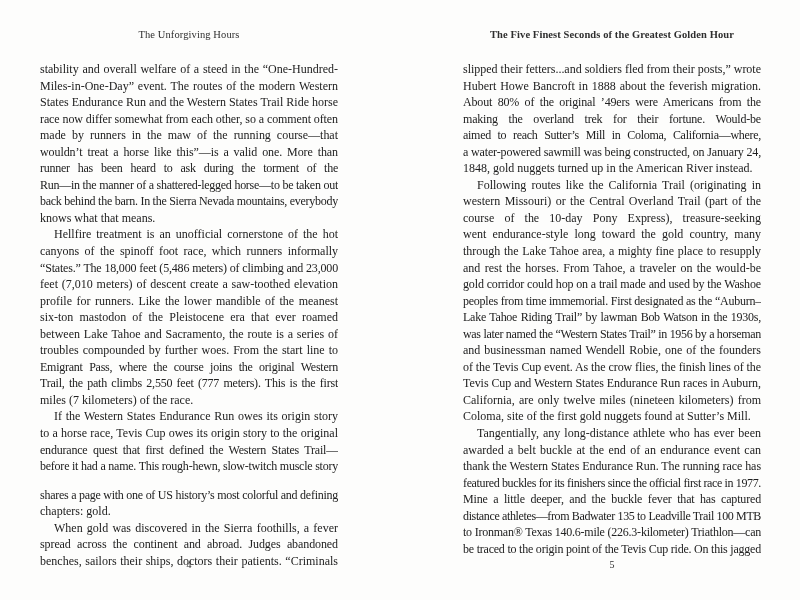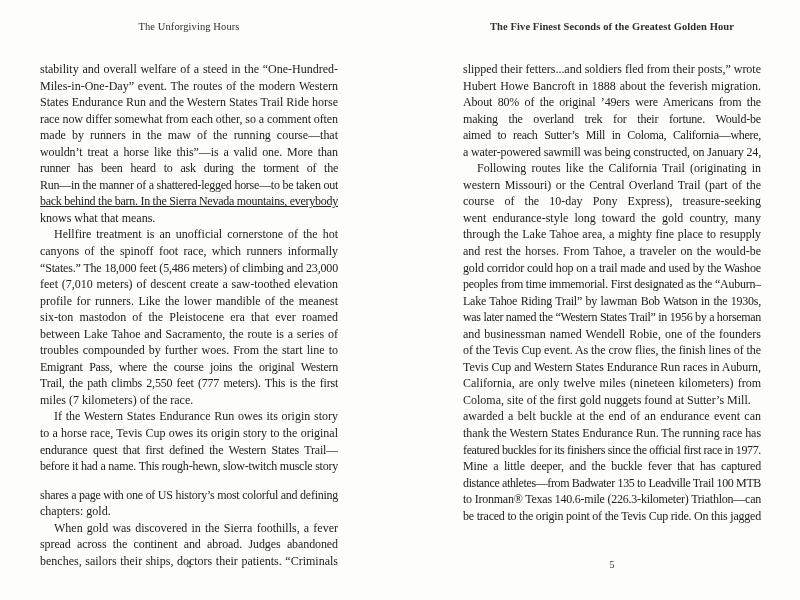--- a/index.html
+++ b/index.html
@@ -5,21 +5,21 @@
   html, body { margin: 0; padding: 0; }
   body {
     width: 800px; height: 600px; overflow: hidden;
     background: #fdfdfc;
     font-family: "Liberation Serif", "DejaVu Serif", serif;
     color: #212121;
   }
   .spread { position: relative; display: flex; width: 800px; height: 600px; background: #fdfdfc; }
   .page { position: relative; width: 400px; height: 600px; }
   .running-head {
-    position: absolute; top: 20px; height: 14px;
+    position: absolute; top: 28px; height: 14px;
     font-size: 10.5px; line-height: 14px; text-align: center;
     color: #2e2e2e; letter-spacing: 0.1px; white-space: nowrap;
   }
   .page.left  .running-head { left: 40px; width: 298px; }
   .page.right .running-head { left: 63px; width: 298px; font-weight: bold; }
   .content { position: absolute; top: 61px; }
   .page.left  .content { left: 40px; width: 298px; }
   .page.right .content { left: 63px; width: 298px; }
   .paragraph { margin: 0; }
   .line {
@@ -46,21 +46,21 @@
     <div class="content">
         <div class="paragraph">
           <div class="line" style="">stability and overall welfare of a steed in the “One-Hundred-</div>
           <div class="line" style="">Miles-in-One-Day” event. The routes of the modern Western</div>
           <div class="line" style="">States Endurance Run and the Western States Trail Ride horse</div>
           <div class="line" style="letter-spacing: -0.1px;">race now differ somewhat from each other, so a comment often</div>
           <div class="line" style="letter-spacing: -0.017px;">made by runners in the maw of the running course—that “You</div>
           <div class="line" style="letter-spacing: -0.079px;">wouldn’t treat a horse like this”—is a valid one. More than one</div>
           <div class="line" style="letter-spacing: -0.25px;">runner has been heard to ask during the torment of the Endurance</div>
           <div class="line" style="letter-spacing: -0.262px;">Run—in the manner of a shattered-legged horse—to be taken out</div>
-          <div class="line" style="letter-spacing: -0.27px; text-decoration: underline;">back behind the barn. In the Sierra Nevada mountains, everybody</div>
+          <div class="line" style="letter-spacing: -0.27px;">back behind the barn. In the Sierra Nevada mountains, everybody</div>
           <div class="line flush" style="">knows what that means.</div>
         </div>
         <div class="paragraph">
           <div class="line indent" style="">Hellfire treatment is an unofficial cornerstone of the hot</div>
           <div class="line" style="letter-spacing: -0.032px;">canyons of the spinoff foot race, which runners informally call</div>
           <div class="line" style="letter-spacing: -0.175px;">“States.” The 18,000 feet (5,486 meters) of climbing and 23,000</div>
           <div class="line" style="">feet (7,010 meters) of descent create a saw-toothed elevation</div>
           <div class="line" style="">profile for runners. Like the lower mandible of the meanest</div>
           <div class="line" style="">six-ton mastodon of the Pleistocene era that ever roamed</div>
           <div class="line" style="">between Lake Tahoe and Sacramento, the route is a series of</div>
@@ -89,39 +89,41 @@
   <section class="page right">
     <div class="running-head">The Five Finest Seconds of the Greatest Golden Hour</div>
     <div class="content">
         <div class="paragraph">
           <div class="line" style="letter-spacing: -0.015px;">slipped their fetters...and soldiers fled from their posts,” wrote</div>
           <div class="line" style="">Hubert Howe Bancroft in 1888 about the feverish migration.</div>
           <div class="line" style="letter-spacing: -0.161px;">About 80% of the original ’49ers were Americans from the east,</div>
           <div class="line" style="letter-spacing: -0.203px;">making the overland trek for their fortune. Would-be prospectors</div>
           <div class="line" style="letter-spacing: -0.286px;">aimed to reach Sutter’s Mill in Coloma, California—where, while</div>
           <div class="line" style="letter-spacing: -0.148px;">a water-powered sawmill was being constructed, on January 24,</div>
+          <div class="line flush" style="">1848, gold nuggets turned up in the American River instead.</div>
         </div>
         <div class="paragraph">
           <div class="line indent" style="">Following routes like the California Trail (originating in</div>
           <div class="line" style="">western Missouri) or the Central Overland Trail (part of the</div>
           <div class="line" style="letter-spacing: -0.016px;">course of the 10-day Pony Express), treasure-seeking pioneers</div>
           <div class="line" style="">went endurance-style long toward the gold country, many</div>
           <div class="line" style="">through the Lake Tahoe area, a mighty fine place to resupply</div>
           <div class="line" style="">and rest the horses. From Tahoe, a traveler on the would-be</div>
           <div class="line" style="letter-spacing: -0.145px;">gold corridor could hop on a trail made and used by the Washoe</div>
           <div class="line" style="letter-spacing: -0.242px;">peoples from time immemorial. First designated as the “Auburn–</div>
           <div class="line" style="letter-spacing: -0.258px;">Lake Tahoe Riding Trail” by lawman Bob Watson in the 1930s, it</div>
           <div class="line" style="letter-spacing: -0.313px;">was later named the “Western States Trail” in 1956 by a horseman</div>
           <div class="line" style="">and businessman named Wendell Robie, one of the founders</div>
           <div class="line" style="letter-spacing: -0.076px;">of the Tevis Cup event. As the crow flies, the finish lines of the</div>
           <div class="line" style="letter-spacing: -0.068px;">Tevis Cup and Western States Endurance Run races in Auburn,</div>
           <div class="line" style="">California, are only twelve miles (nineteen kilometers) from</div>
           <div class="line flush" style="">Coloma, site of the first gold nuggets found at Sutter’s Mill.</div>
         </div>
         <div class="paragraph">
+          <div class="line indent" style="">Tangentially, any long-distance athlete who has ever been</div>
           <div class="line" style="">awarded a belt buckle at the end of an endurance event can</div>
           <div class="line" style="letter-spacing: -0.067px;">thank the Western States Endurance Run. The running race has</div>
           <div class="line" style="letter-spacing: -0.37px;">featured buckles for its finishers since the official first race in 1977.</div>
           <div class="line" style="letter-spacing: -0.167px;">Mine a little deeper, and the buckle fever that has captured long-</div>
           <div class="line" style="letter-spacing: -0.371px;">distance athletes—from Badwater 135 to Leadville Trail 100 MTB</div>
           <div class="line" style="letter-spacing: -0.233px;">to Ironman® Texas 140.6-mile (226.3-kilometer) Triathlon—can</div>
           <div class="line" style="letter-spacing: -0.224px;">be traced to the origin point of the Tevis Cup ride. On this jagged</div>
         </div>
       </div>
     <div class="folio">5</div>

